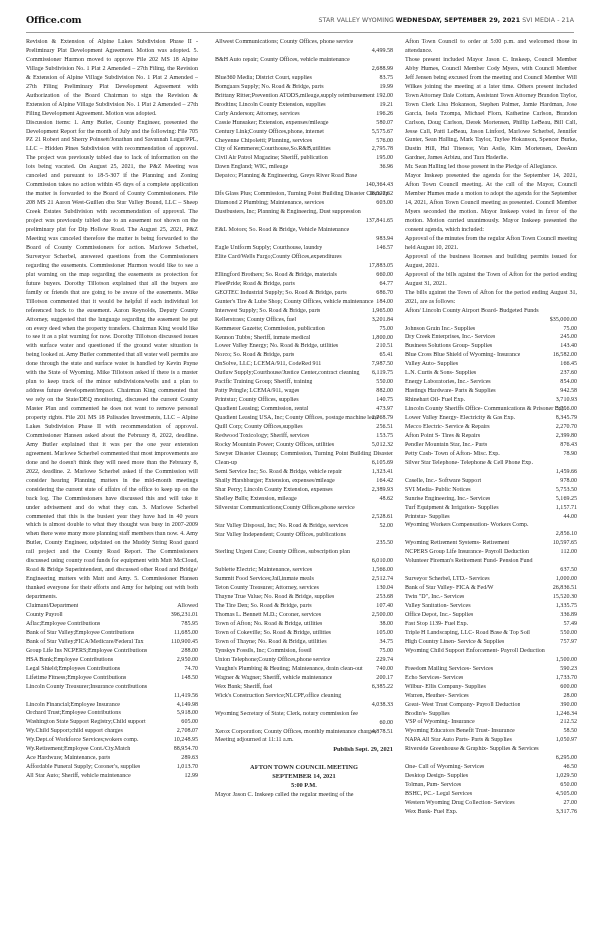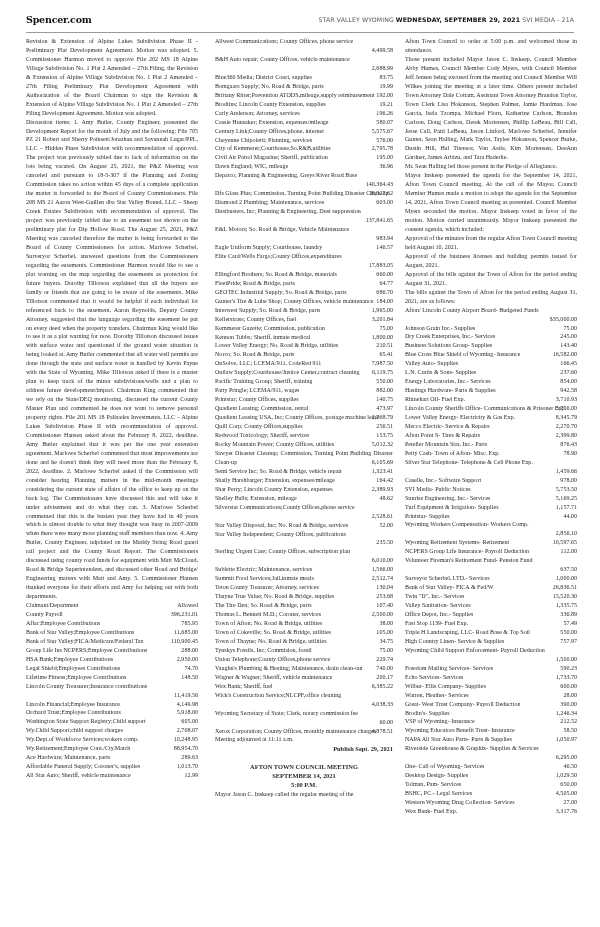--- a/index.html
+++ b/index.html
@@ -18,21 +18,21 @@
   .row .v { padding-left: 2px; }
   .wrap-name { text-align: justify; }
   .wrap-val { text-align: right; }
   .publish { text-align: right; font-weight: bold; font-size: 6.4px; margin: 1px 0 9px 0; }
   .mtg { text-align: center; font-weight: bold; font-size: 6.4px; }
 </style>
 </head>
 <body>
 
 <div class="header">
-  <div class="masthead">Spencer.com</div>
+  <div class="masthead">Office.com</div>
   <div class="dateline"><span>STAR VALLEY WYOMING</span> <b>WEDNESDAY, SEPTEMBER 29, 2021</b> <span>SVI MEDIA - 21A</span></div>
 </div>
 
 <div class="col c1">
   <div id="c1-paras">
       <p class="para">Revision &amp; Extension of Alpine Lakes Subdivision Phase II - Preliminary Plat Development Agreement. Motion was adopted. 5. Commissioner Harmon moved to approve File 202 MS 18 Alpine Village Subdivision No. 1 Plat 2 Amended – 27th Filing, the Revision &amp; Extension of Alpine Village Subdivision No. 1 Plat 2 Amended – 27th Filing Preliminary Plat Development Agreement with Authorization of the Board Chairman to sign the Revision &amp; Extension of Alpine Village Subdivision No. 1 Plat 2 Amended – 27th Filing Development Agreement. Motion was adopted.</p>
       <p class="para">Discussion items: 1. Amy Butler, County Engineer, presented the Development Report for the month of July and the following: File 705 PZ 21 Robert and Sherry Poinsett/Jonathan and Savannah Lugar/PPL, LLC – Hidden Pines Subdivision with recommendation of approval. The project was previously tabled due to lack of information on the lots being vacated. On August 25, 2021, the P&amp;Z Meeting was canceled and pursuant to 18-5-307 if the Planning and Zoning Commission takes no action within 45 days of a complete application the matter is forwarded to the Board of County Commissioners. File 208 MS 21 Aaron West-Guillen dba Star Valley Bound, LLC – Sheep Creek Estates Subdivision with recommendation of approval. The project was previously tabled due to an easement not shown on the preliminary plat for Dip Hollow Road. The August 25, 2021, P&amp;Z Meeting was canceled therefore the matter is being forwarded to the Board of County Commissioners for action. Marlowe Scherbel, Surveryor Scherbel, answered questions from the Commissioners regarding the easements. Commissioner Harmon would like to see a plat warning on the map regarding the easements as protection for future buyers. Dorothy Tillotson explained that all the buyers are family or friends that are going to be aware of the easements. Mike Tillotson commented that it would be helpful if each individual lot referenced back to the easement. Aaron Reynolds, Deputy County Attorney, suggested that the language regarding the easement be put on every deed when the property transfers. Chairman King would like to see it as a plat warning for now. Dorothy Tillotson discussed issues with surface water and questioned if the ground water situation is being looked at. Amy Butler commented that all water well permits are done through the state and surface water is handled by Kevin Payne with the State of Wyoming. Mike Tillotson asked if there is a master plan to keep track of the minor subdivisions/wells and a plan to address future development/impact. Chairman King commented that we rely on the State/DEQ monitoring, discussed the current County Master Plan and commented he does not want to remove personal property rights. File 201 MS 18 Palisades Investments, LLC – Alpine Lakes Subdivision Phase II with recommendation of approval. Commissioner Hansen asked about the February 8, 2022, deadline. Amy Butler explained that it was per the one year extension agreement. Marlowe Scherbel commented that most improvements are done and he doesn't think they will need more than the February 8, 2022, deadline. 2. Marlowe Scherbel asked if the Commission will consider hearing Planning matters in the mid-month meetings considering the current state of affairs of the office to keep up on the back log. The Commissioners have discussed this and will take it under advisement and do what they can. 3. Marlowe Scherbel commented that this is the busiest year they have had in 40 years which is almost double to what they thought was busy in 2007-2009 when there were many more planning staff members than now. 4. Amy Butler, County Engineer, udpdated on the Muddy String Road guard rail project and the County Road Report. The Commissioners discussed using county road funds for equipment with Matt McCloud, Road &amp; Bridge Superintendent, and discussed other Road and Bridge/ Engineering matters with Matt and Amy. 5. Commissioner Hansen thanked everyone for their efforts and Amy for helping out with both departments.</p>
     </div>
   <div class="row">
     <span class="n">Claimant/Department</span>

